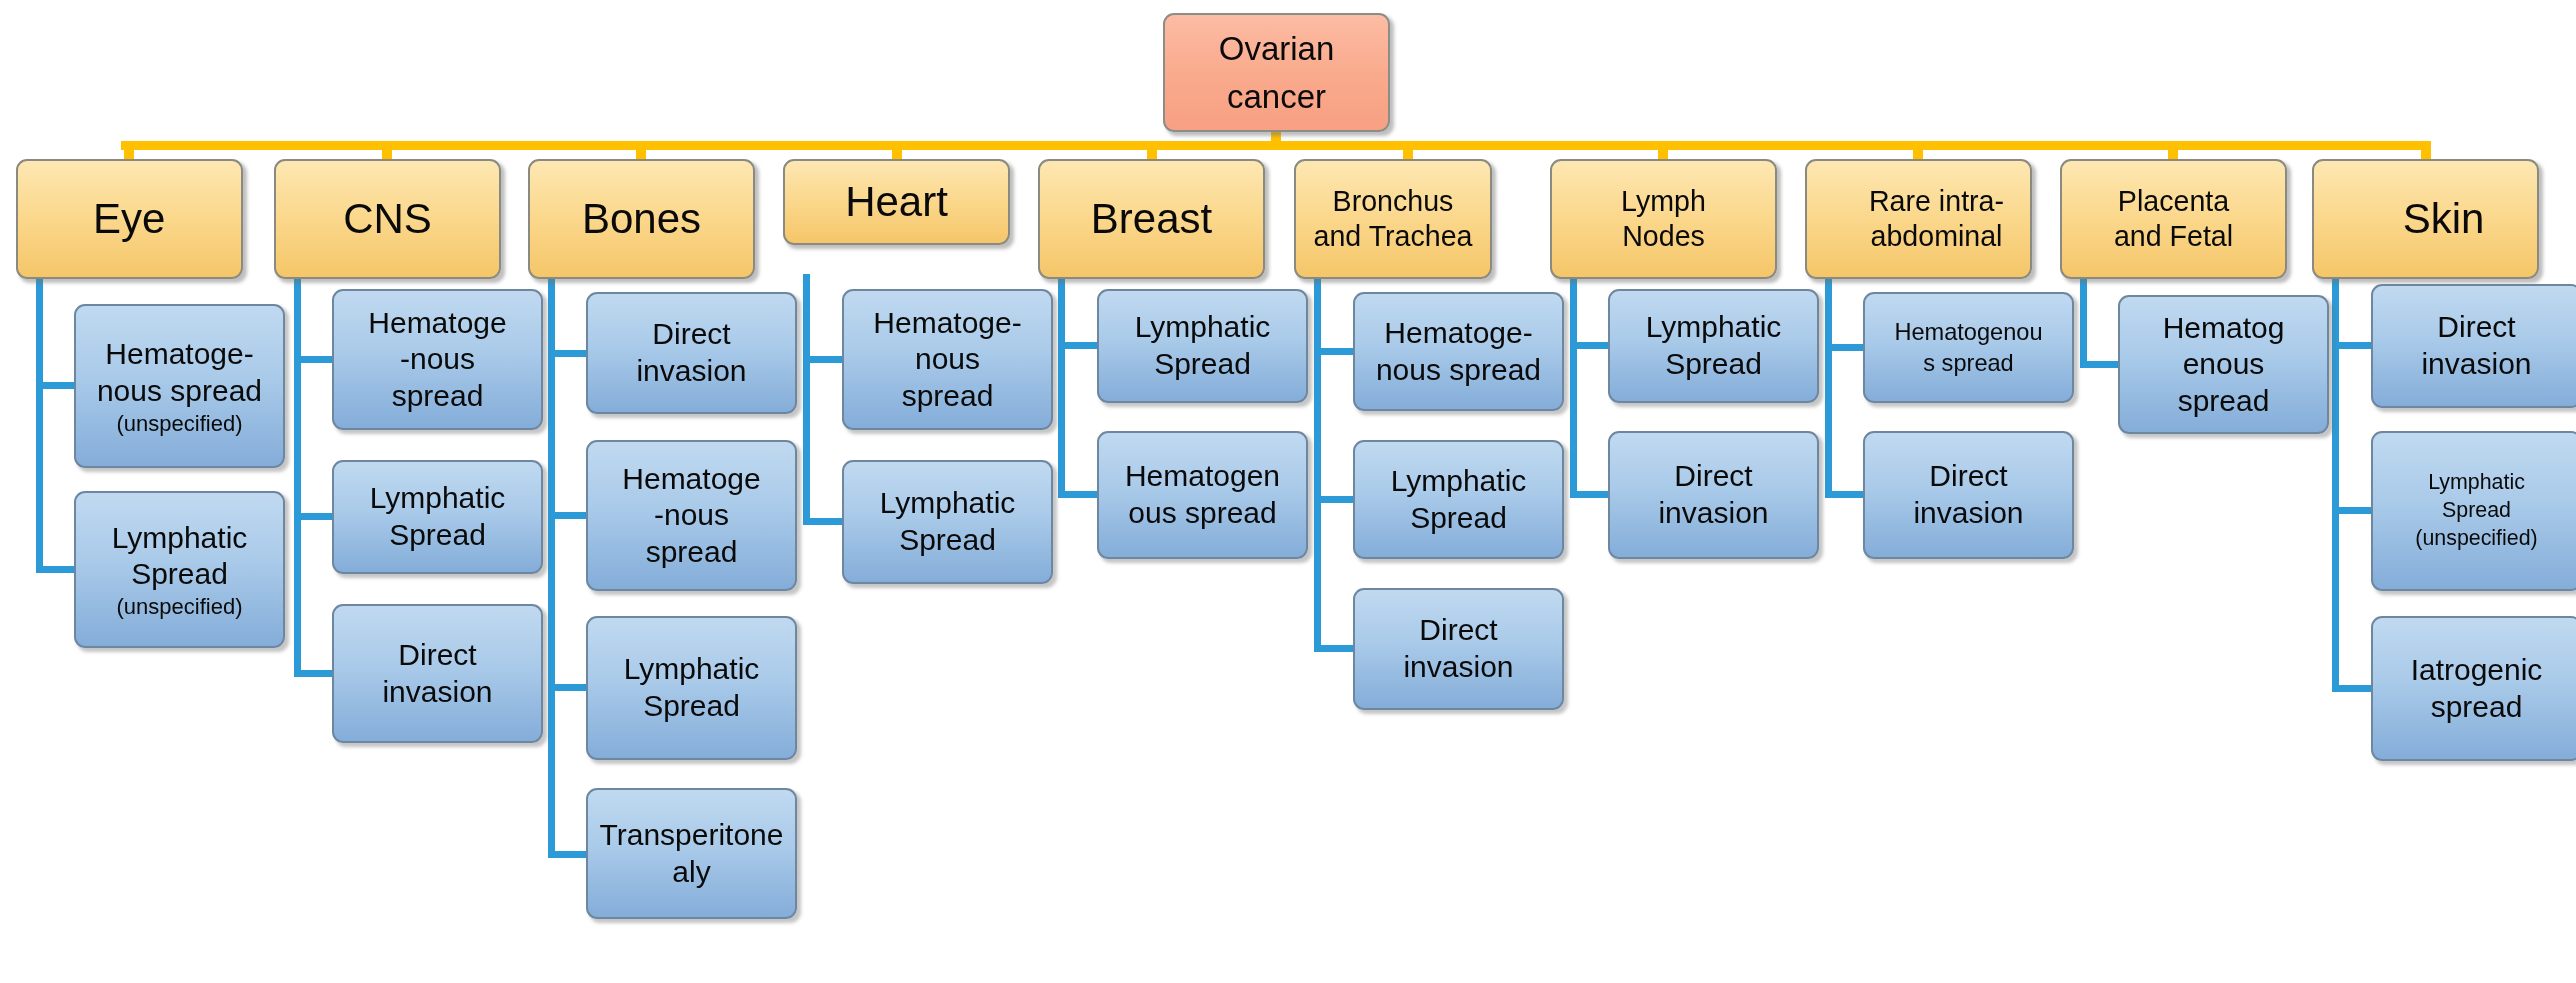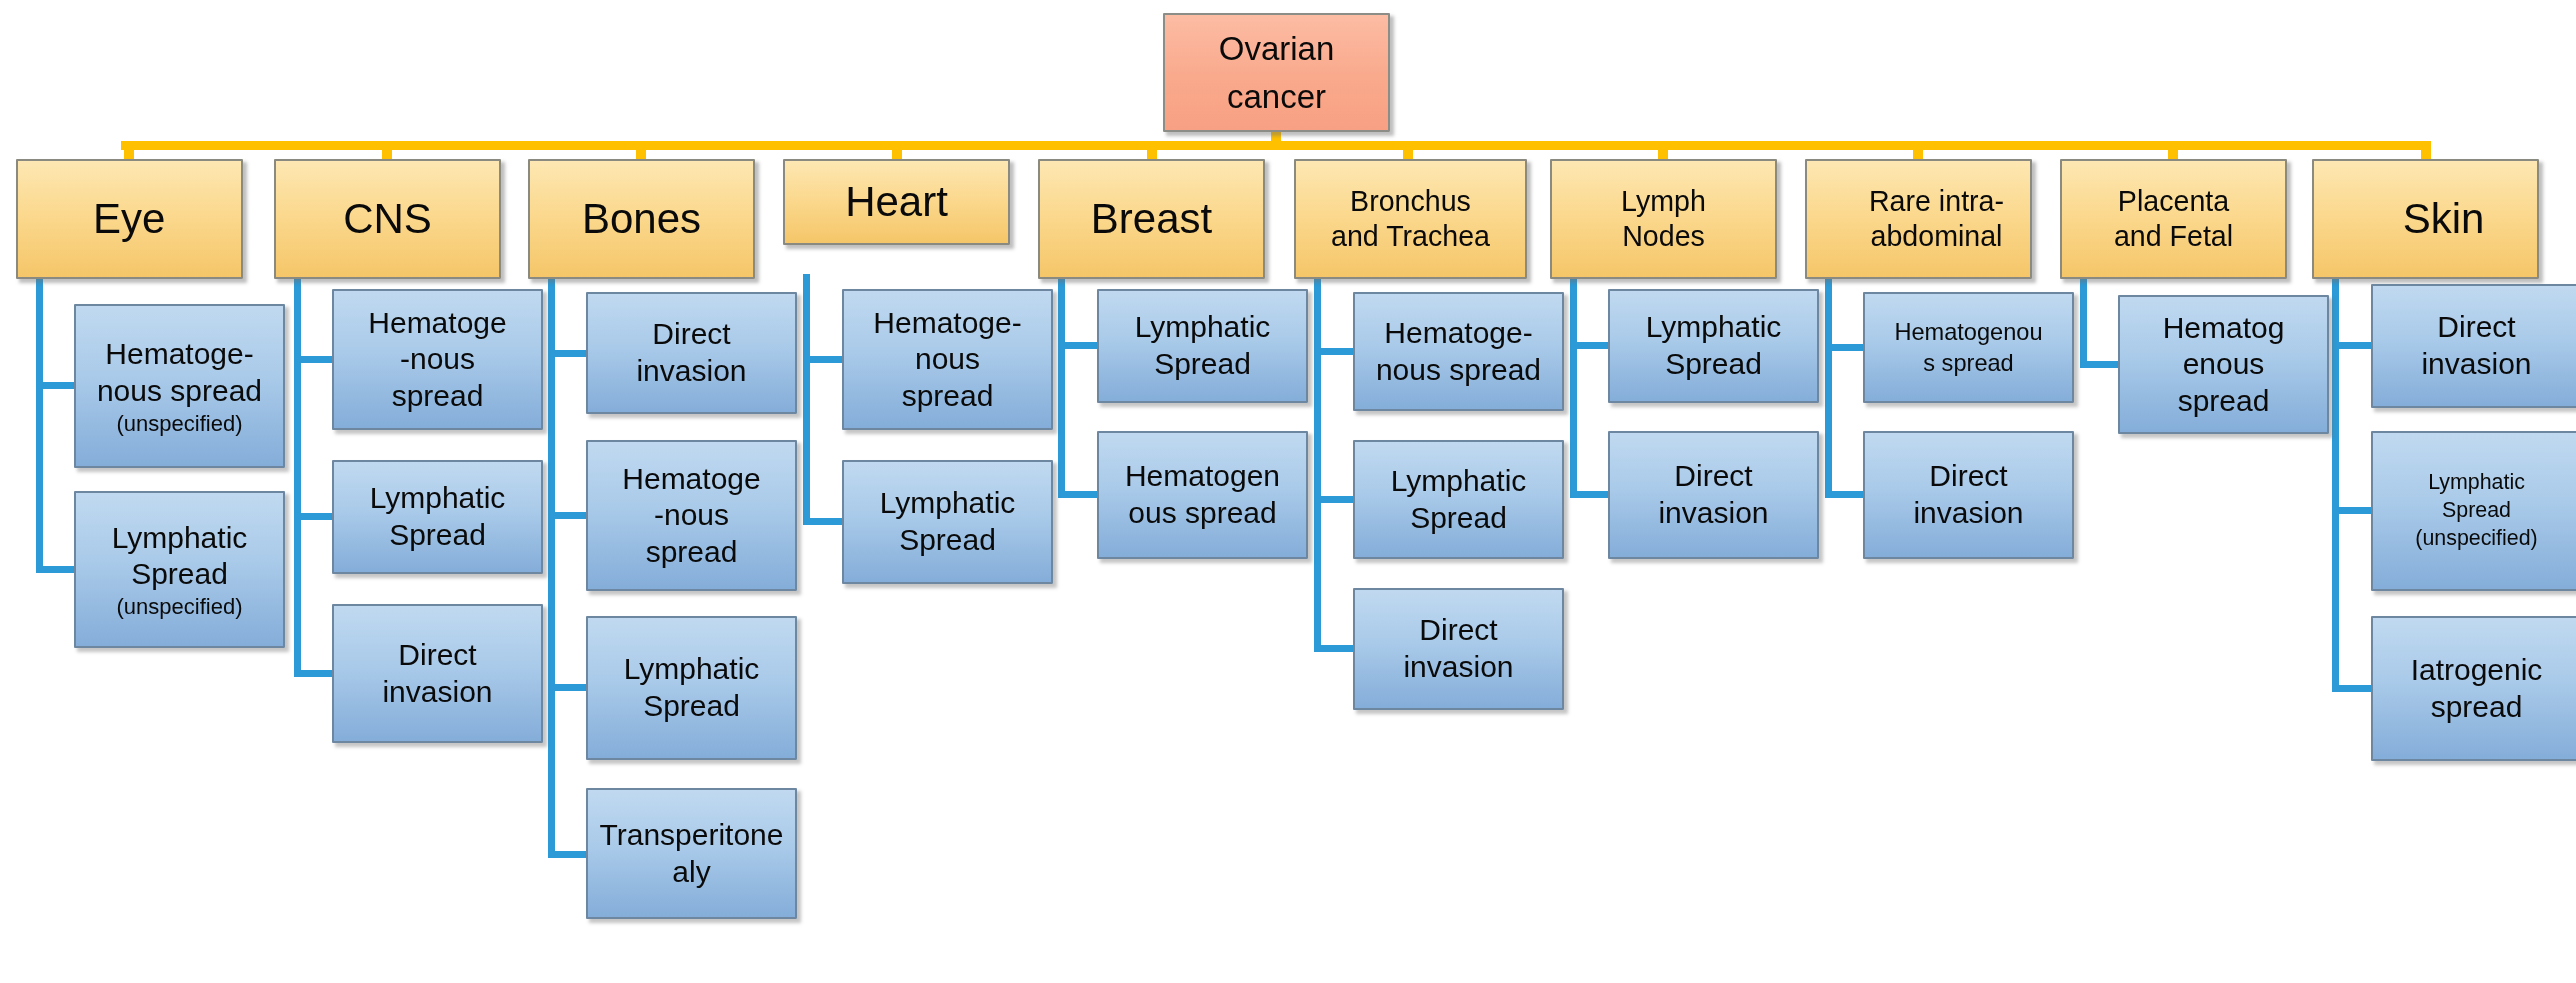--- a/index.html
+++ b/index.html
@@ -6,21 +6,21 @@
   .canvas{
     position:relative;
     width:2576px;height:983px;
     background:#ffffff;
     font-family:"Liberation Sans",sans-serif;
     overflow:hidden;
   }
   .node{
     position:absolute;box-sizing:border-box;
     display:flex;flex-direction:column;align-items:center;justify-content:center;
-    text-align:center;color:#0a0a0a;z-index:2;border-radius:1px;
+    text-align:center;color:#0a0a0a;z-index:2;border-radius:11px;
   }
   .node .line{display:block;}
   .root-node{
     background:linear-gradient(180deg,#fcbca4 0%,#f9a98c 55%,#f8a083 100%);
     border:2.1px solid #8d8d87;
     font-size:33px;line-height:1.45;
     box-shadow:3.6px 3.6px 3.6px rgba(110,110,110,.45);
     padding:0 18.6px;
   }
   .branch-node{
@@ -147,21 +147,21 @@
       <span class="line">Spread</span>
     </div>
     <div class="node leaf-node" style="left: 1097px; top: 431px; width: 211px; height: 128px;">
       <span class="line">Hematogen</span>
       <span class="line">ous spread</span>
     </div>
     <div class="cline branch-line" style="left: 1314px; top: 274px; width: 7.1px; height: 378px;"></div>
     <div class="cline branch-line" style="left: 1314px; top: 348px; width: 44px; height: 7.1px;"></div>
     <div class="cline branch-line" style="left: 1314px; top: 496px; width: 44px; height: 7.1px;"></div>
     <div class="cline branch-line" style="left: 1314px; top: 645px; width: 44px; height: 7.1px;"></div>
-    <div class="node branch-node two-line" style="left: 1294px; top: 159px; width: 233px; height: 120px;">
+    <div class="node branch-node two-line" style="left: 1294px; top: 159px; width: 198px; height: 120px;">
       <span class="line">Bronchus</span>
       <span class="line">and Trachea</span>
     </div>
     <div class="node leaf-node" style="left: 1353px; top: 292px; width: 211px; height: 119px;">
       <span class="line">Hematoge-</span>
       <span class="line">nous spread</span>
     </div>
     <div class="node leaf-node" style="left: 1353px; top: 440px; width: 211px; height: 119px;">
       <span class="line">Lymphatic</span>
       <span class="line">Spread</span>

